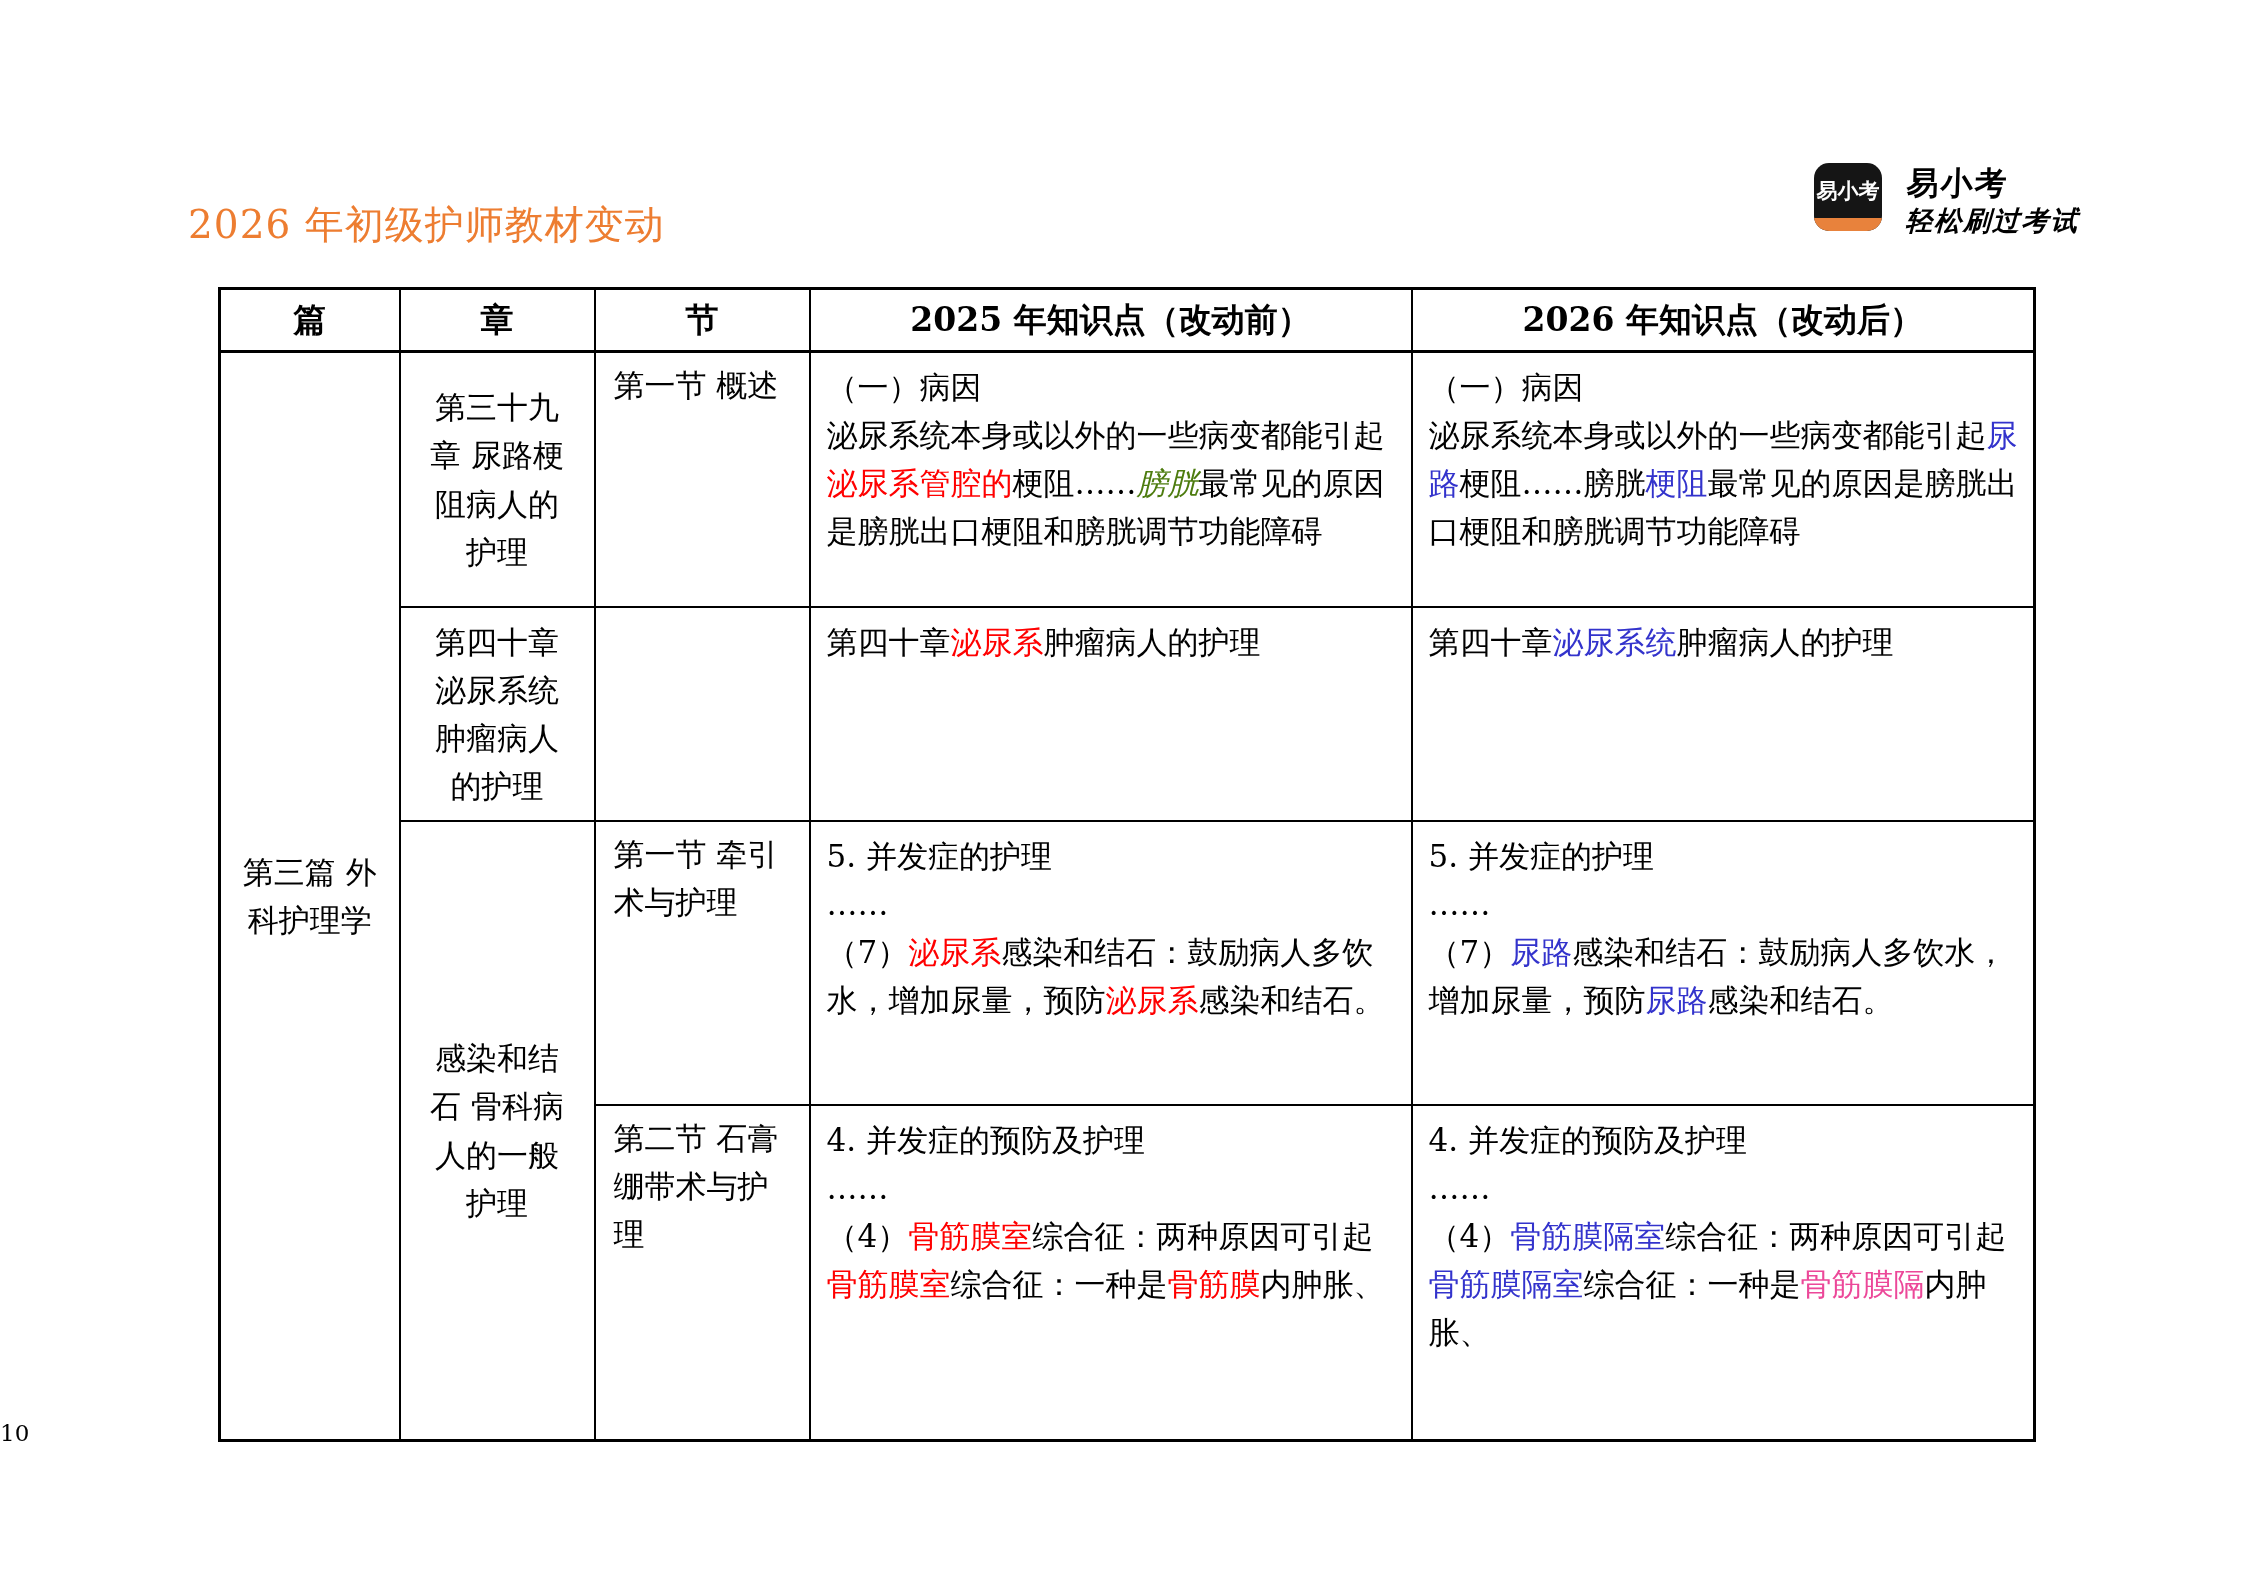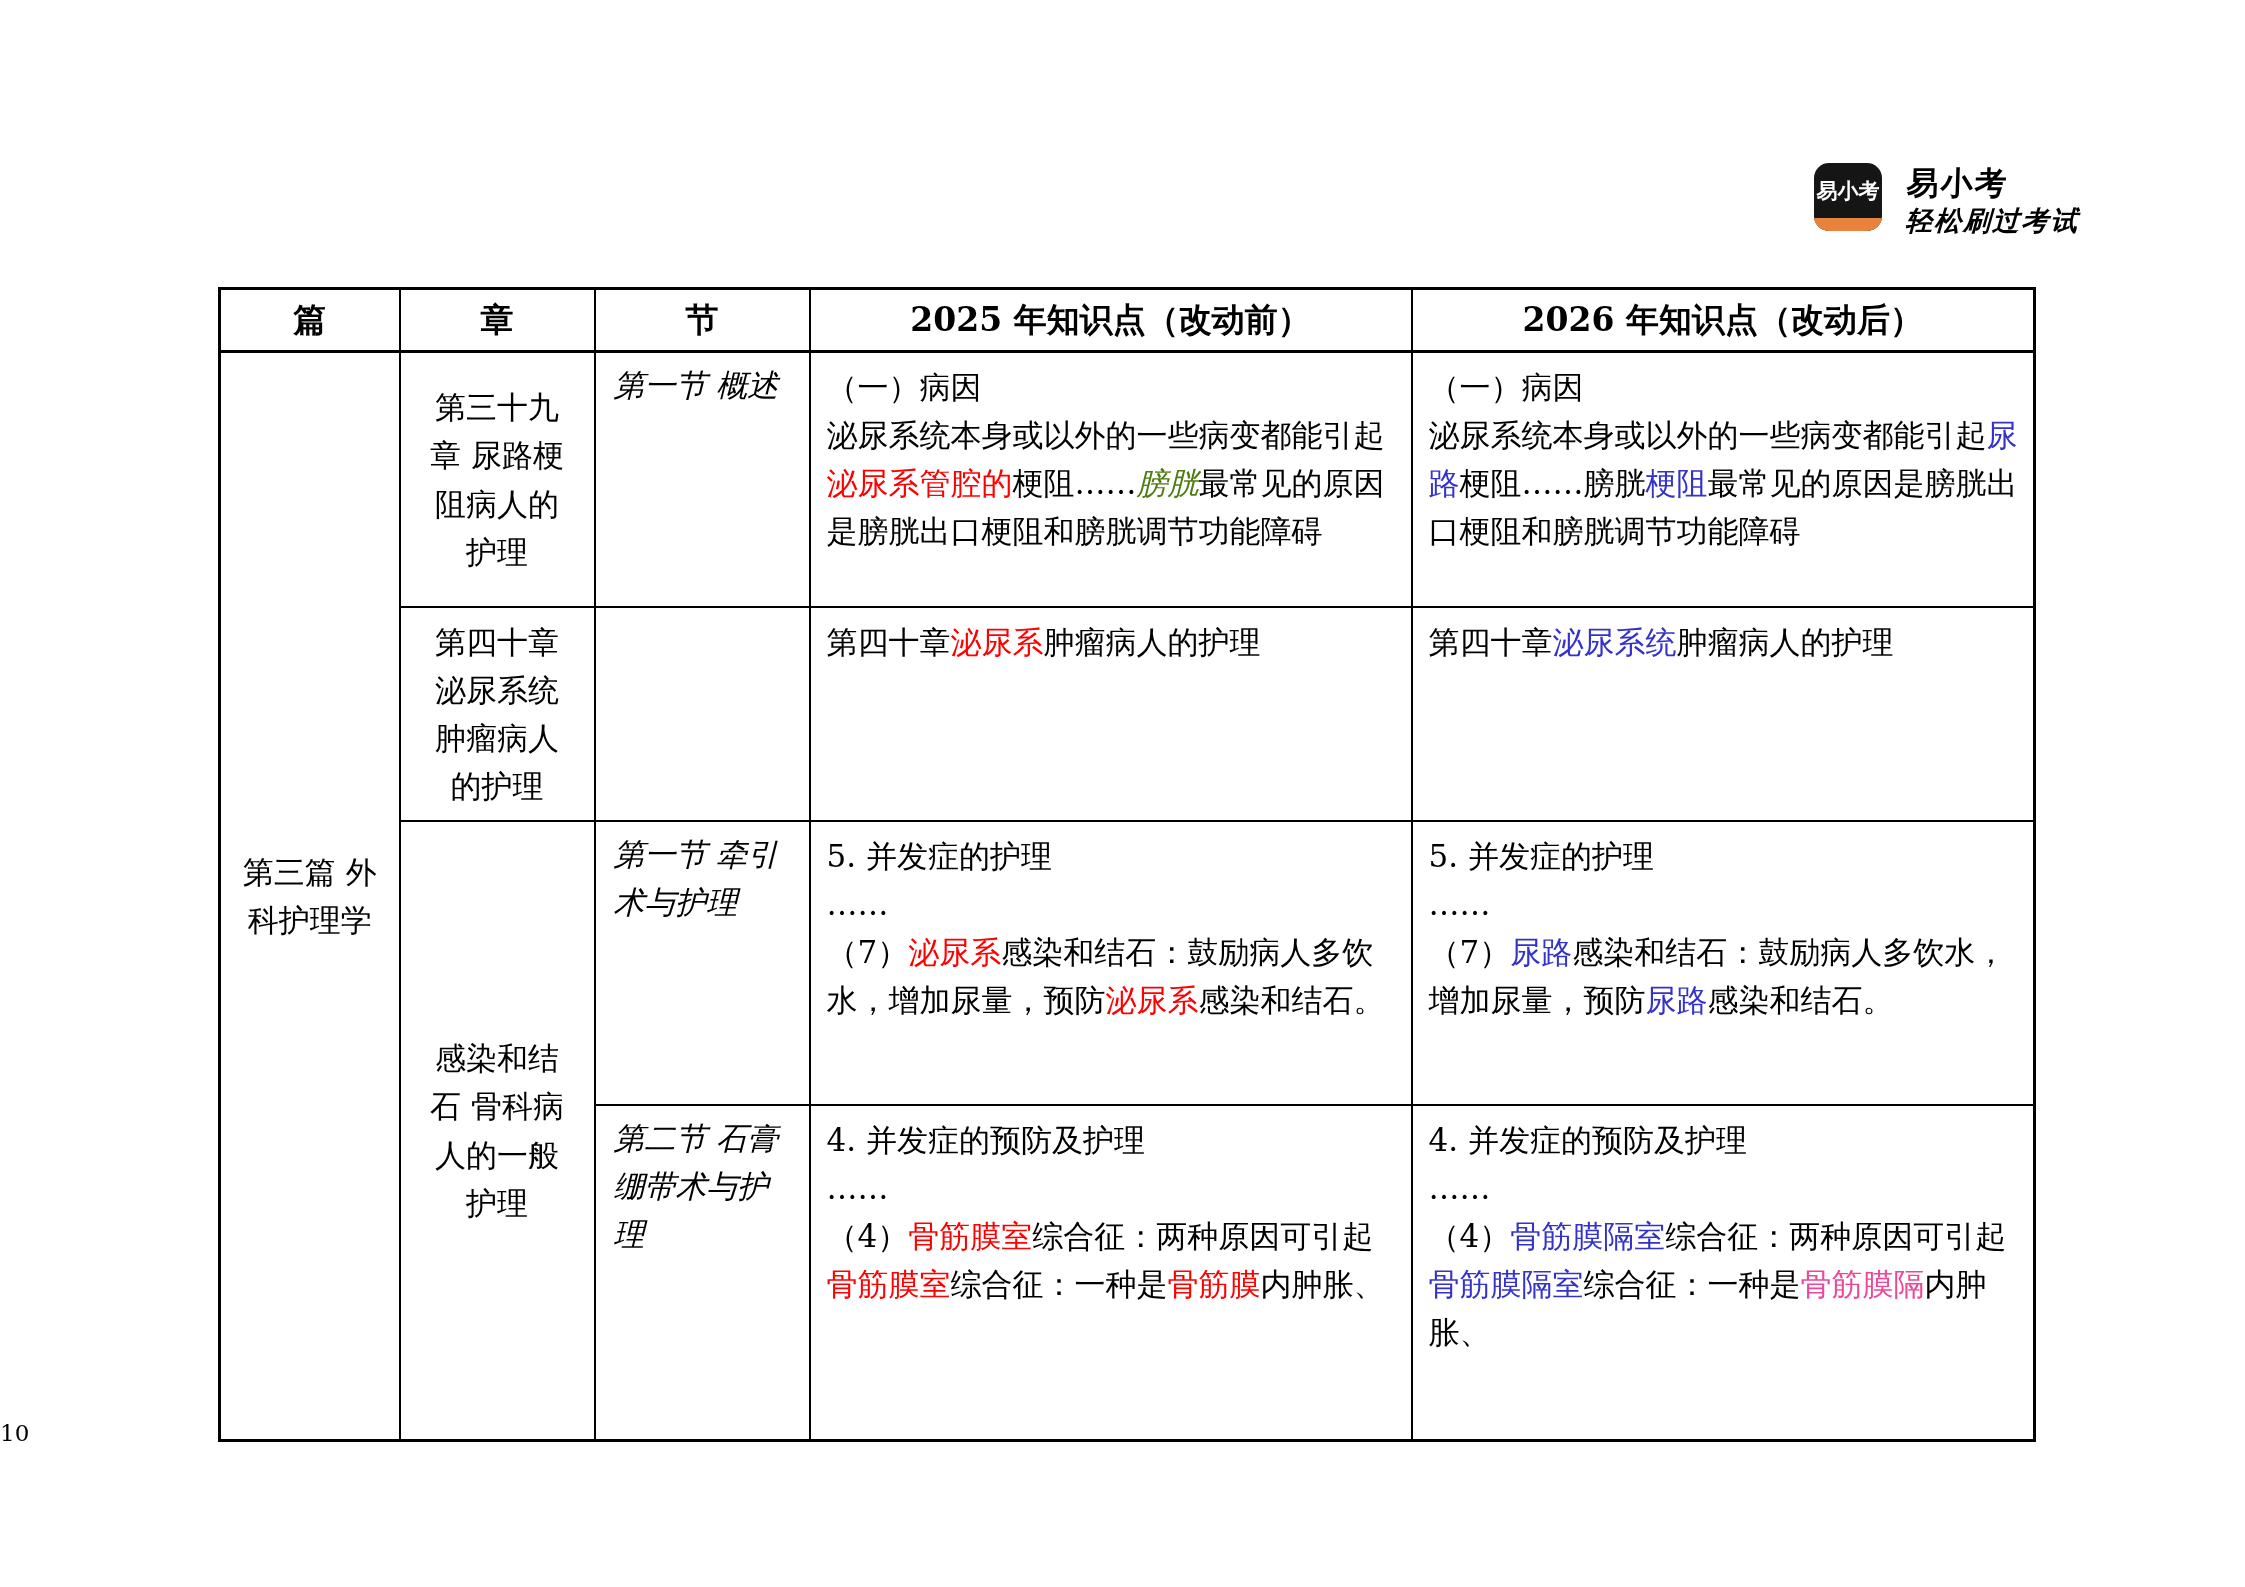--- a/index.html
+++ b/index.html
@@ -111,21 +111,20 @@
     padding:0 20px;
   }
   td.chapter-cell{
     text-align:center;
     vertical-align:middle;
     padding:0 26px;
   }
   td.section-cell{
     padding:8px 18px 8px 18px;
     vertical-align:top;
-    font-style:italic;
   }
   td.content-cell{
     padding:10px 14px 10px 16px;
     vertical-align:top;
     white-space:pre-wrap;
   }
   tr.row-1 td{height:233px;}
   tr.row-2 td{height:192px;}
   tr.row-3 td{height:262px;}
   tr.row-4 td{height:313px;}
@@ -137,20 +136,21 @@
     top:1420px;
     font-size:23px;
     font-family:"DejaVu Serif","Liberation Serif",serif;
   }
 </style>
 </head>
 <body>
 
 <div class="page">
 
+  <div class="doc-title" style="color: rgb(237, 125, 49);">2026 年初级护师教材变动</div>
 
   <div class="brand">
     <div class="brand-logo">
       <div class="logo-label">易小考</div>
       <div class="logo-band" style="background: rgb(232, 130, 60);"></div>
     </div>
     <div class="brand-words">
       <div class="brand-name">易小考</div>
       <div class="brand-slogan">轻松刷过考试</div>
     </div>

